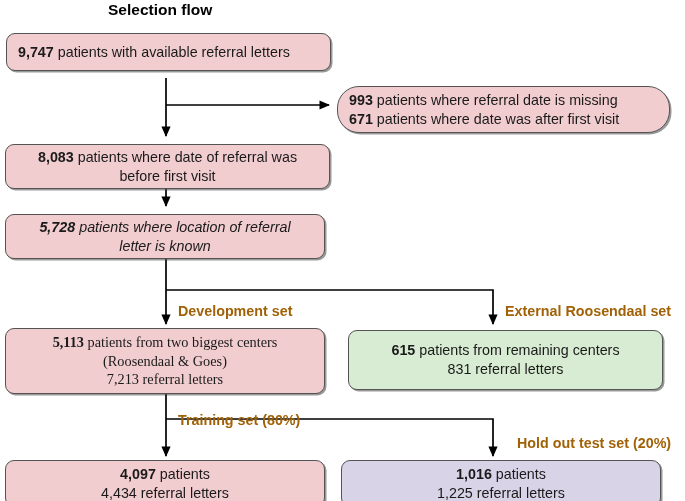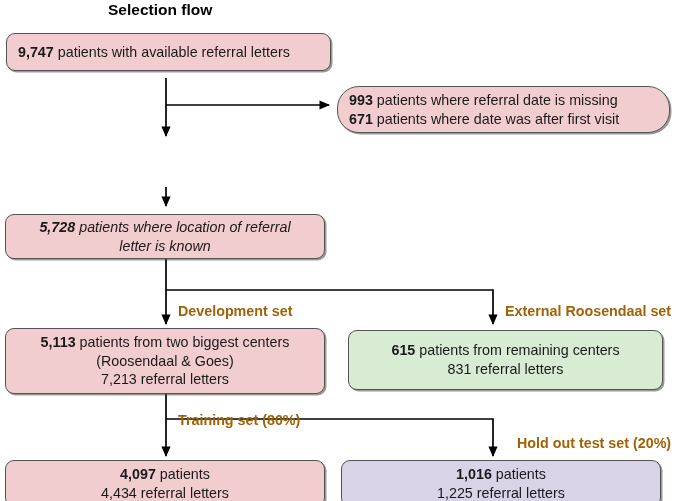--- a/index.html
+++ b/index.html
@@ -110,33 +110,39 @@
 
   <div class="node fill-pink" style="left:337px; top:86px; width:333px; height:47px;border-radius:22px;">
     <div class="line left">
       <b>993</b><span> patients where referral date is missing</span>
     </div>
     <div class="line left">
       <b>671</b><span> patients where date was after first visit</span>
     </div>
   </div>
 
+  <div class="node fill-pink" style="left:5px; top:144px; width:325px; height:45px;">
+    <div class="line">
+      <b>8,083</b><span> patients where date of referral was</span>
+    </div>
+    <div class="line">before first visit</div>
+  </div>
 
   <div class="node fill-pink" style="left:5px; top:214px; width:320px; height:45px;font-style:italic;">
     <div class="line">
       <b>5,728</b><span> patients where location of referral</span>
     </div>
     <div class="line">letter is known</div>
   </div>
 
   <div class="grp-label" style="left:178px; top:303px;">Development set</div>
 
   <div class="grp-label" style="left:505px; top:303px;">External Roosendaal set</div>
 
-  <div class="node fill-pink" style="left:5px; top:328px; width:320px; height:66px;">
+  <div class="node fill-pink" style="left:5px; top:328px; width:320px; height:66px;font-family:Liberation Serif, serif;">
     <div class="line">
       <b>5,113</b><span> patients from two biggest centers</span>
     </div>
     <div class="line">(Roosendaal &amp; Goes)</div>
     <div class="line">7,213 referral letters</div>
   </div>
 
   <div class="node fill-green" style="left:348px; top:330px; width:315px; height:60px;">
     <div class="line">
       <b>615</b><span> patients from remaining centers</span>

